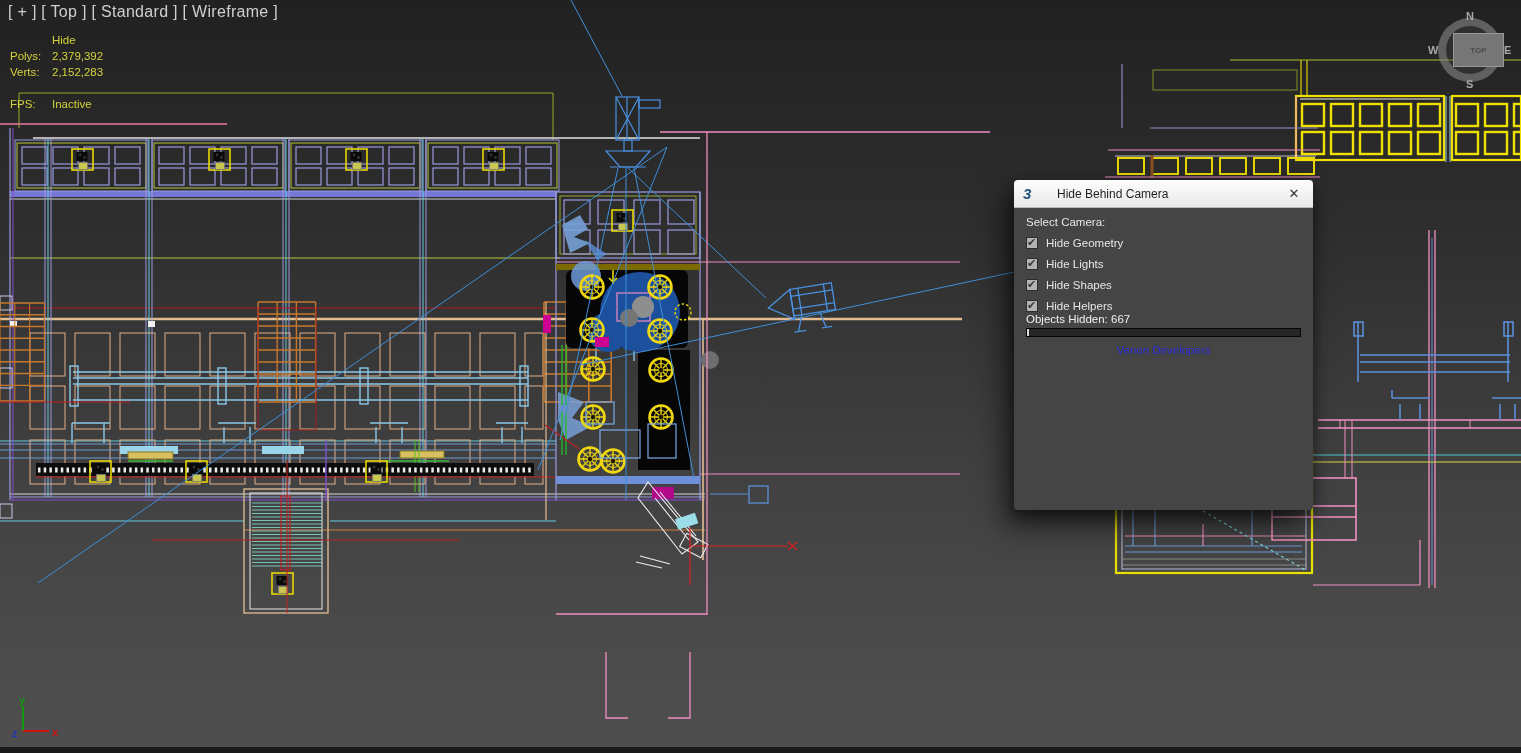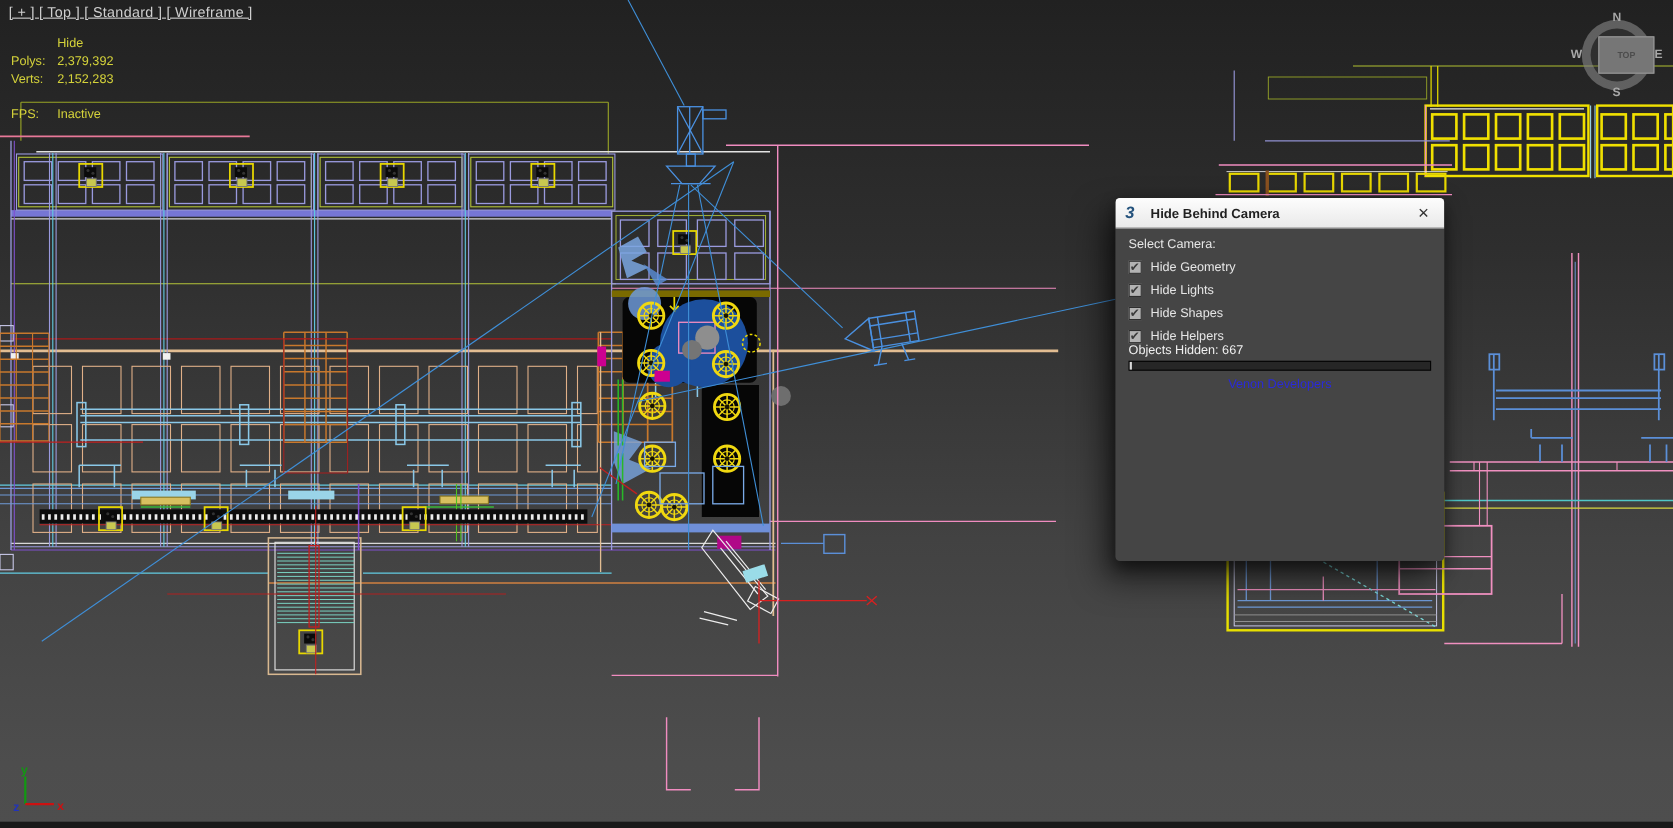--- a/index.html
+++ b/index.html
@@ -4,40 +4,40 @@
 <style>
   * { margin:0; padding:0; box-sizing:border-box; }
   html,body { background:#111; }
   #stage {
     position:relative; width:1521px; height:753px; overflow:hidden;
     background:linear-gradient(180deg,#212121 0%,#2e2e2e 30%,#424242 65%,#4d4d4d 92%,#4e4e4e 100%);
     font-family:"Liberation Sans", sans-serif;
   }
   #scene { position:absolute; left:0; top:0; }
   
-  .vp-label { position:absolute; left:8px; top:3px; color:#cfcfcf; font-size:13px; letter-spacing:.3px; cursor:default;text-decoration:underline; }
+  .vp-label { position:absolute; left:8px; top:3px; color:#cfcfcf; font-size:16px; letter-spacing:.3px; cursor:default; }
   .stats { position:absolute; color:#d4d23a; font-size:11.5px; }
   .stats .lab { position:absolute; left:10px; }
   .stats .val { position:absolute; left:52px; white-space:pre; }
   
   #viewcube { position:absolute; left:1434px; top:14px; width:72px; height:72px; }
   #viewcube .ring { position:absolute; left:4px; top:4px; width:64px; height:64px; border-radius:50%;
     border:8px solid rgba(150,150,150,.48); background:rgba(70,70,70,.35); }
   #viewcube .face { position:absolute; left:19px; top:19px; width:51px; height:34px; background:#767676;
     border:1px solid #989898; color:#4c4c4c; font-size:8px; font-weight:bold; display:flex; align-items:center; justify-content:center; }
   #viewcube .card { position:absolute; color:#a8a8a8; font-size:11px; font-weight:bold; }
   #viewcube .n { left:32px; top:-4px; } #viewcube .s { left:32px; top:64px; }
   #viewcube .w { left:-6px; top:30px; } #viewcube .e { left:70px; top:30px; }
   
   #dialog { position:absolute; left:1014px; top:180px; width:299px; height:330px; background:#454545;
     border-radius:4px; box-shadow:-10px 16px 30px rgba(0,0,0,.55), 0 6px 14px rgba(0,0,0,.45); font-size:11.5px; }
   #dialog .titlebar { height:28px; background:linear-gradient(#fdfdfd,#e9e9e9); border-bottom:1px solid #b8b8b8;
     border-radius:4px 4px 0 0; display:flex; align-items:center; padding:0 9px; }
   #dialog .logo { width:16px; font-size:15px; font-weight:bold; color:#24527c; font-style:italic; }
-  #dialog .dtitle { margin-left:7px; color:#1f1f1f; font-size:12px;font-weight:bold; }
+  #dialog .dtitle { margin-left:18px; color:#1f1f1f; font-size:12px; }
   #dialog .close { margin-left:auto; color:#333; font-size:13px; width:20px; text-align:center; cursor:default; }
   #dialog .body { padding:7px 12px 0 12px; color:#e6e6e6; }
   .sel-label { margin-top:1px; }
   .dropdown { margin-top:6px; height:19px; background:#595959; border:1px solid #494949; border-radius:1px;
     display:flex; align-items:center; padding:0 6px; color:#c9c9c9; }
   .dropdown .arrow { margin-left:auto; font-size:8px; color:#2b2b2b; }
   .cbrow { display:flex; align-items:center; margin-top:8px; height:13px; }
   .cb { width:12px; height:12px; background:#b3b3b3; border:1px solid #2e2e2e; position:relative; }
   .cb .mark { position:absolute; left:0px; top:-2px; font-size:11px; color:#3a3a3a; }
   .cblabel { margin-left:8px; }

